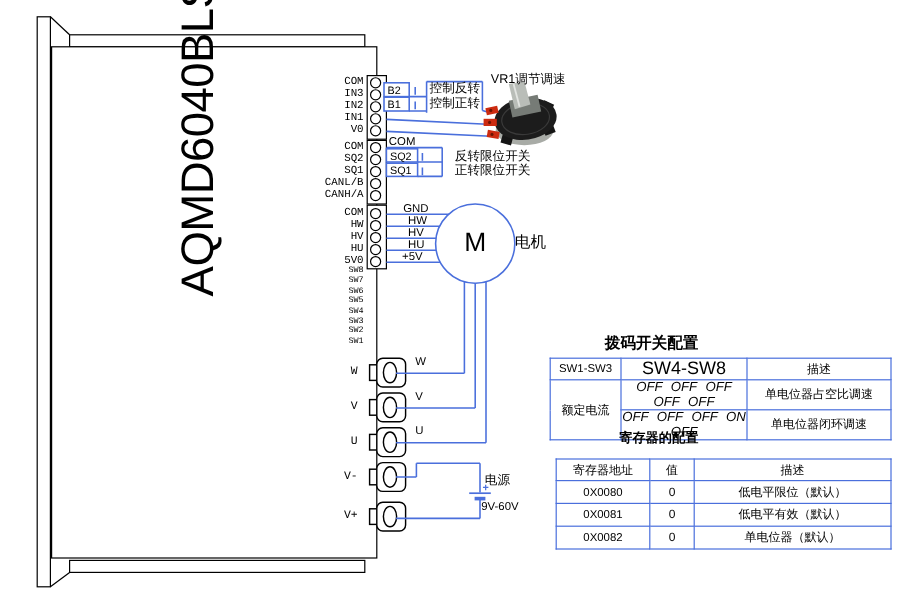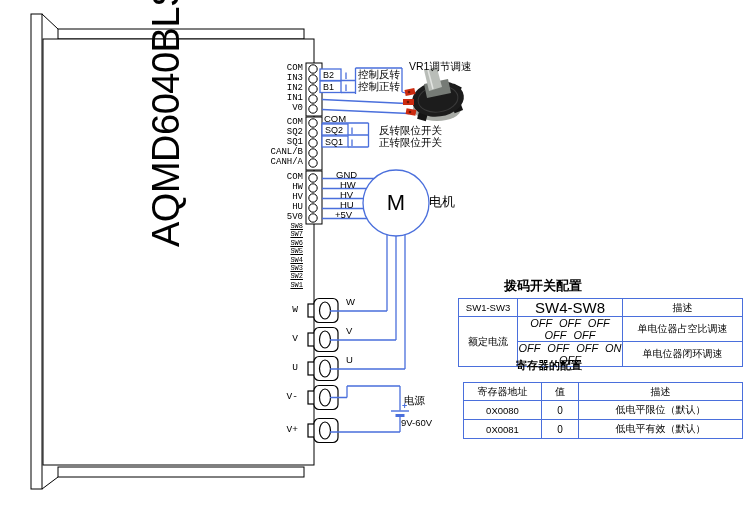--- a/index.html
+++ b/index.html
@@ -1,21 +1,21 @@
 <!DOCTYPE html>
 <html><head>
 <meta charset="utf-8">
 <style>
   html,body{margin:0;padding:0;background:#fff;}
   #stage{position:relative;width:750px;height:505px;background:#fff;overflow:hidden;
          font-family:"Liberation Sans",sans-serif;color:#000;}
   svg{position:absolute;left:0;top:0;}
   .lbl{position:absolute;white-space:nowrap;line-height:1.05;color:#000;}
   .pin{font-family:"Liberation Mono",monospace;font-size:9px;right:447px;text-align:right;}
-  .swl{font-family:"Liberation Mono",monospace;font-size:7px;text-decoration:underline;}
+  .swl{font-family:"Liberation Mono",monospace;font-size:7px;}
   .pwr{font-family:"Liberation Mono",monospace;font-size:9.5px;right:452px;text-align:right;}
   .wirelbl{font-size:9.5px;}
   .cjk{font-size:10.5px;}
   .boxlbl{font-size:9px;}
   .title-rot{position:absolute;left:166px;top:247px;width:0;height:0;}
   .title-rot span{display:block;white-space:nowrap;transform:translate(-50%,-50%) rotate(-90deg);
       font-size:38px;letter-spacing:-0.5px;color:#000;}
   table{border-collapse:collapse;position:absolute;table-layout:fixed;}
   td,th{border:1px solid #4a6fdc;text-align:center;vertical-align:middle;
         font-weight:normal;padding:0;overflow:hidden;}
@@ -245,16 +245,21 @@
     <tr style="height:19px">
       <td style="font-size:9.5px">0X0080</td>
       <td>0</td>
       <td>低电平限位（默认）</td>
     </tr>
     <tr style="height:19px">
       <td style="font-size:9.5px">0X0081</td>
       <td>0</td>
       <td>低电平有效（默认）</td>
     </tr>
+    <tr style="height:19px">
+      <td style="font-size:9.5px">0X0082</td>
+      <td>0</td>
+      <td>单电位器（默认）</td>
+    </tr>
   </tbody>
     </table>
 
 </div>
 
 </body></html>

